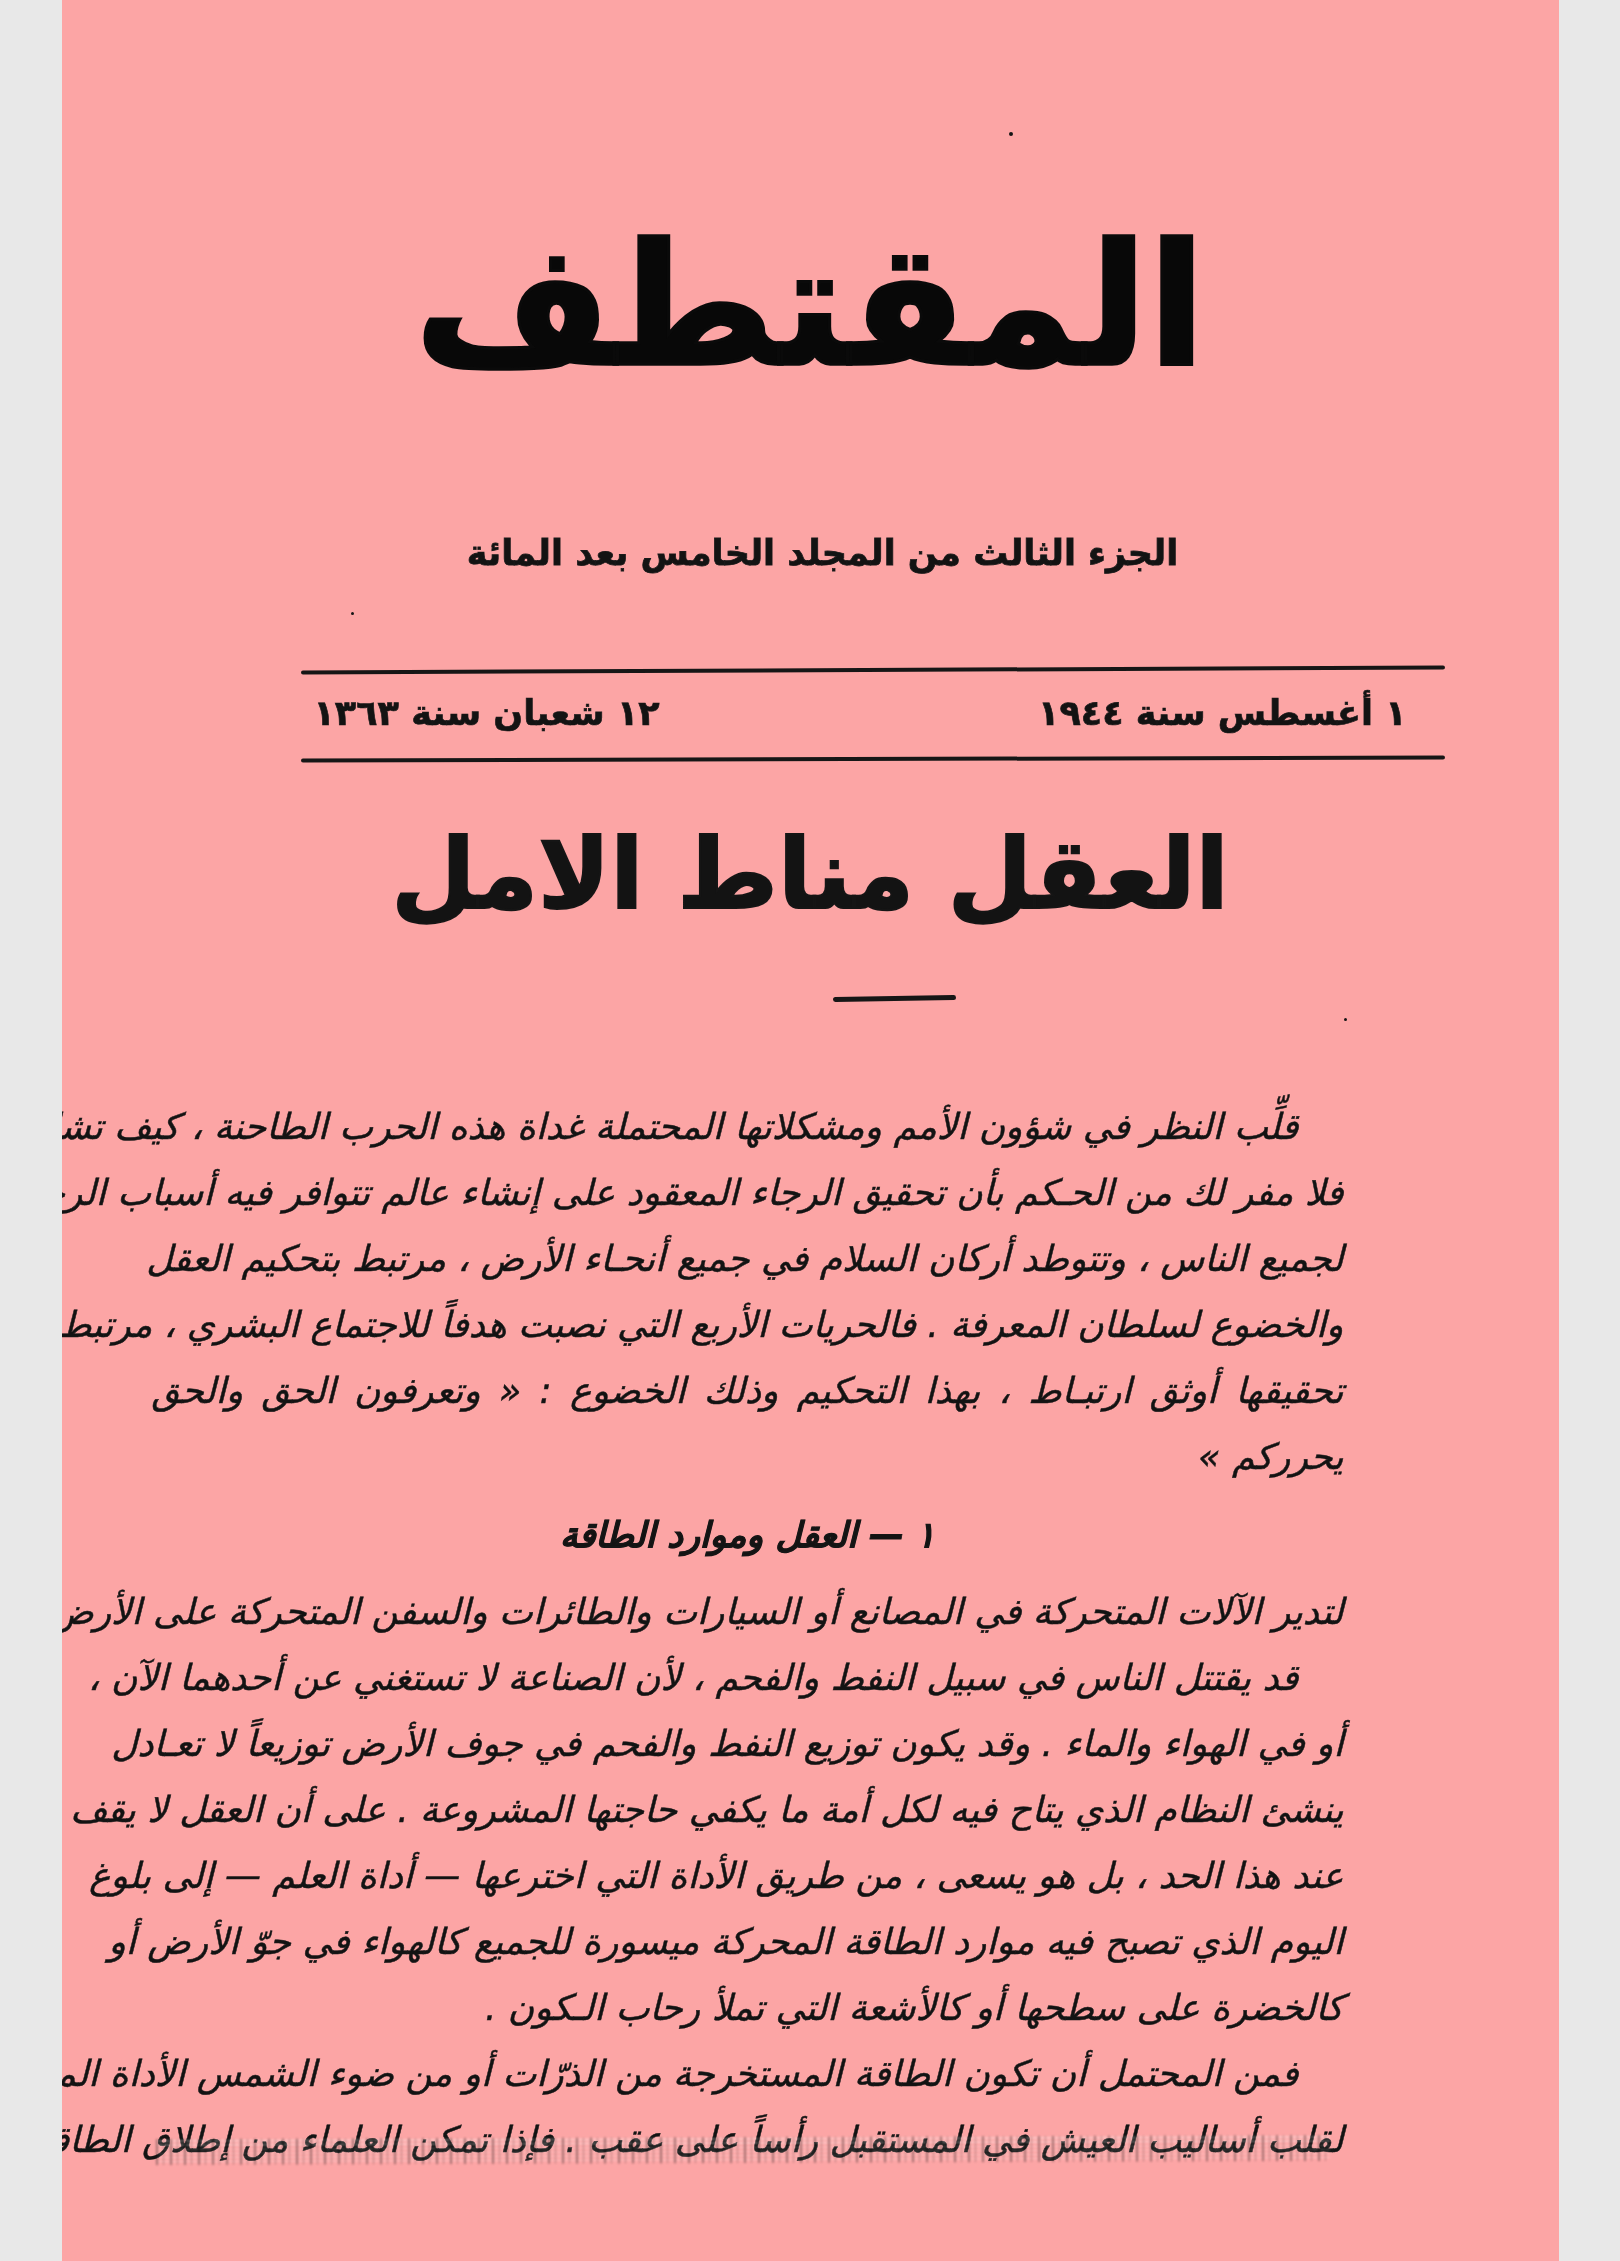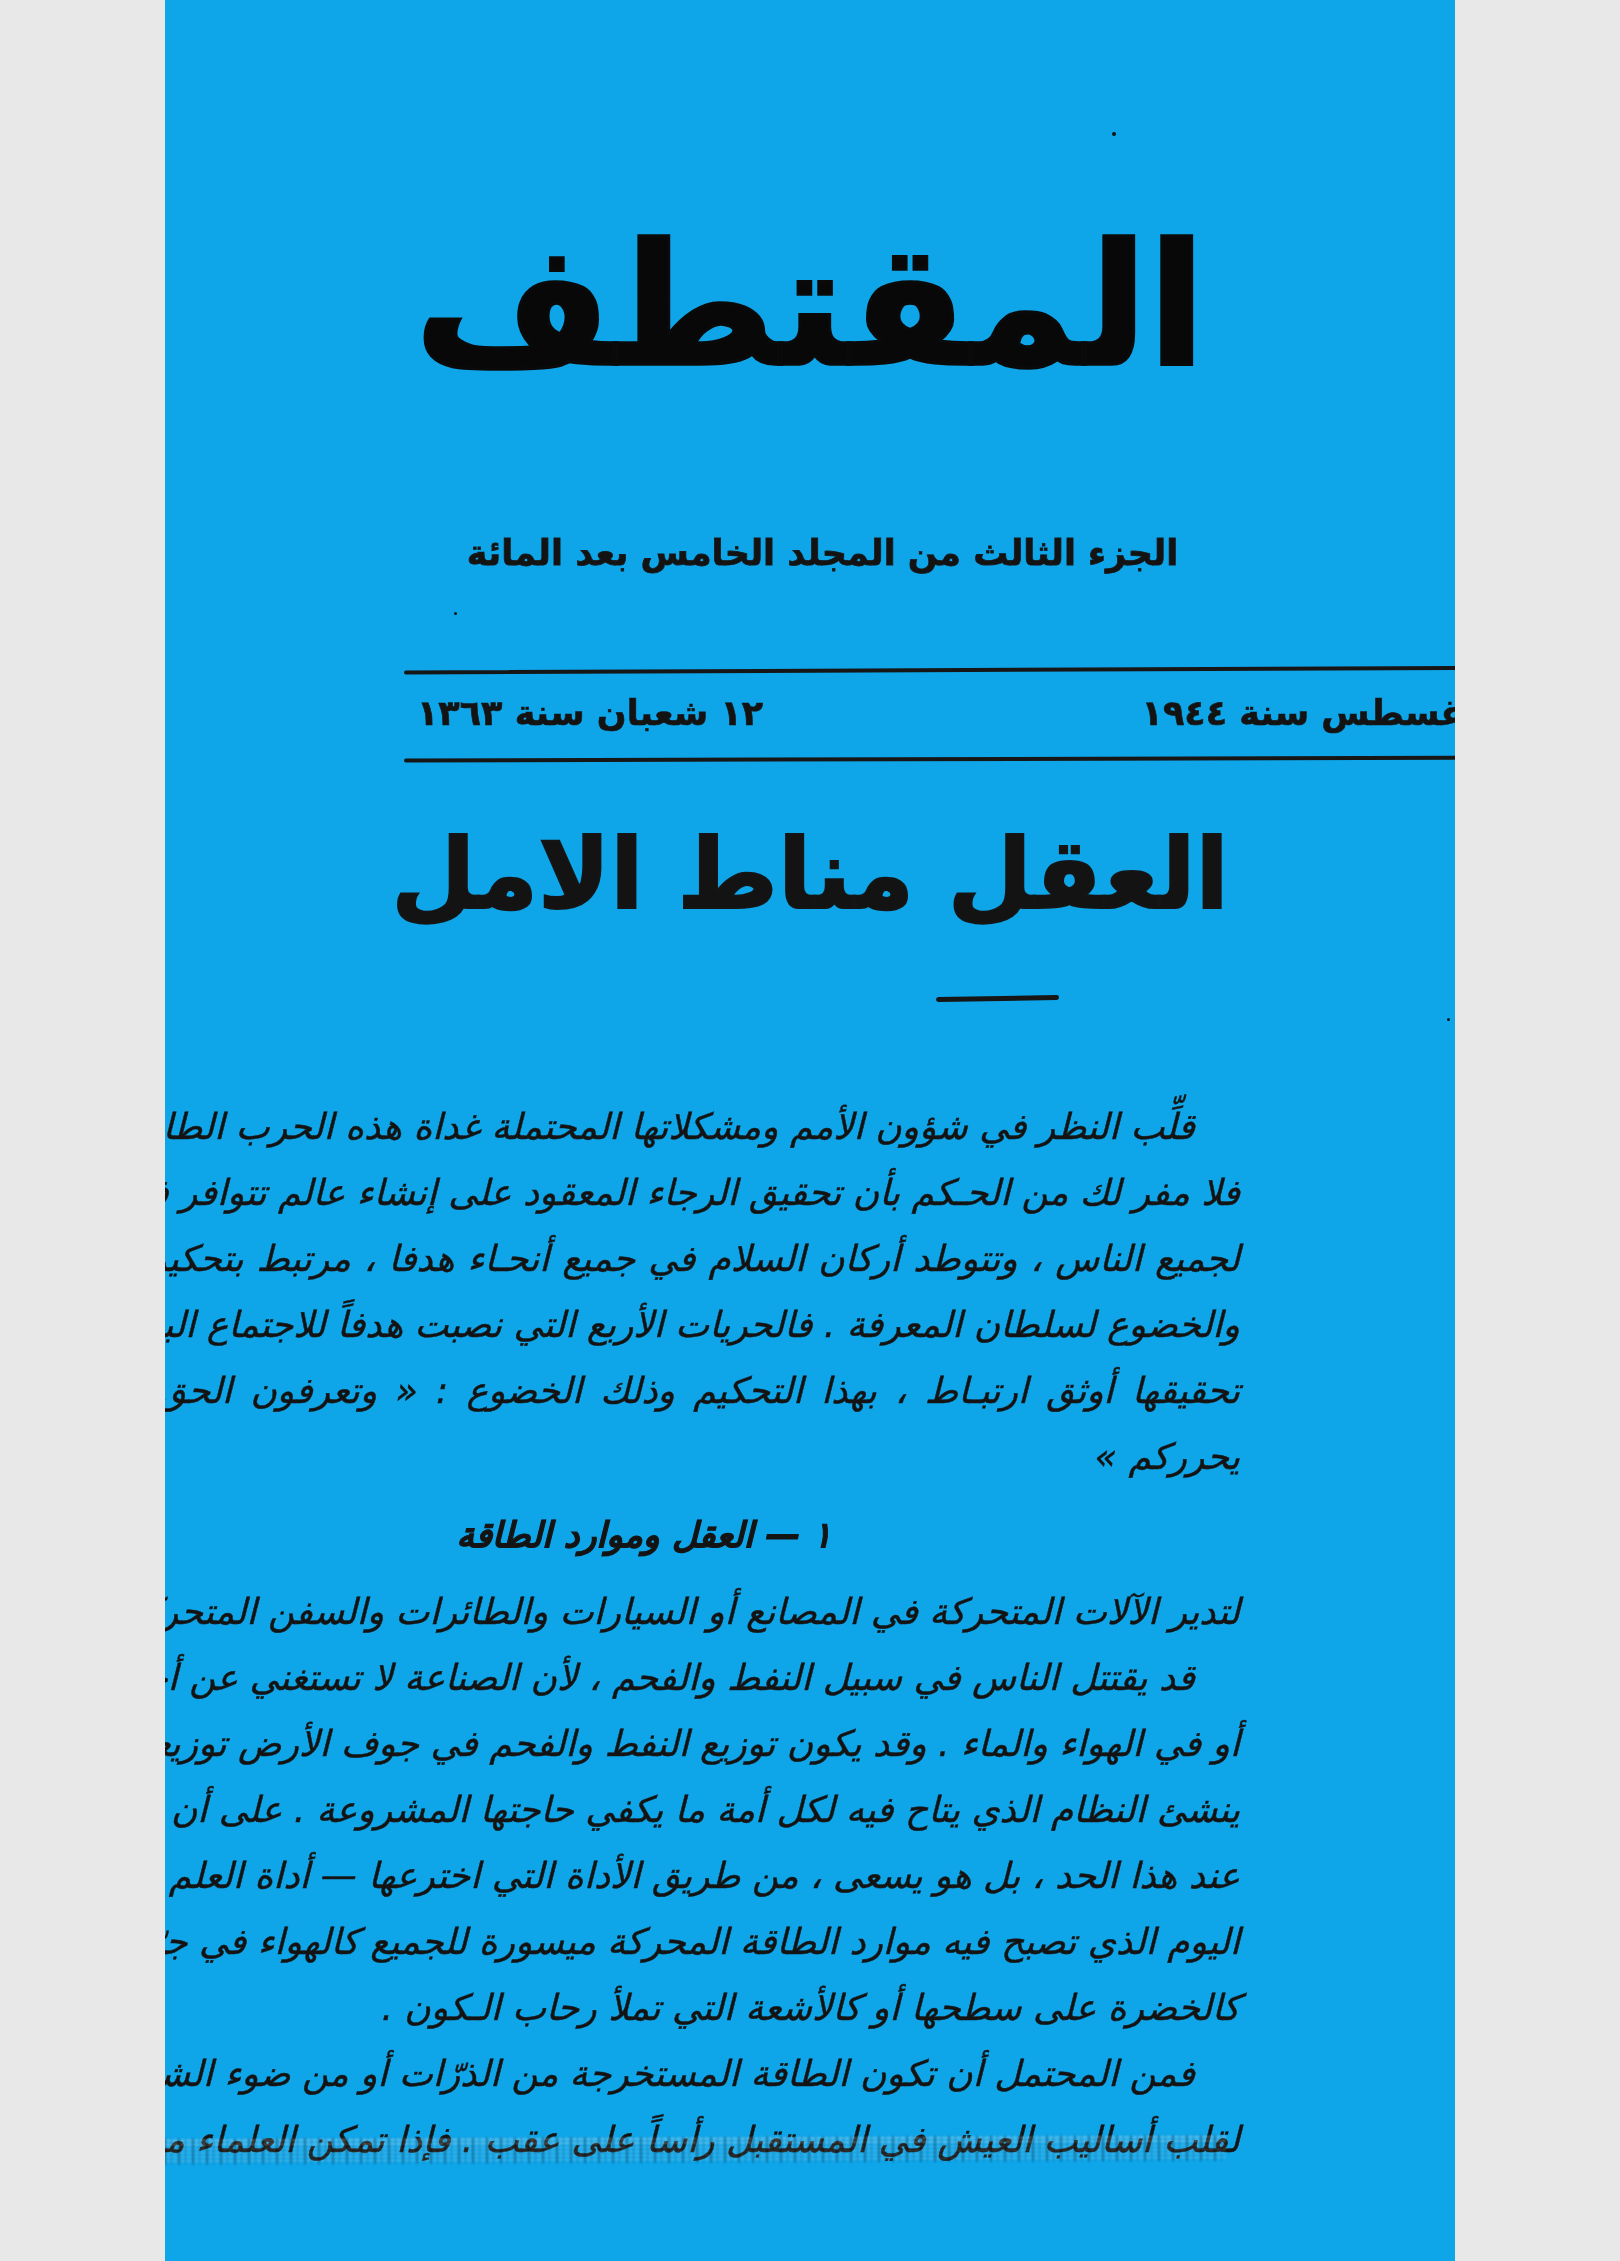--- a/index.html
+++ b/index.html
@@ -1,22 +1,22 @@
 <!DOCTYPE html>
 <html dir="rtl" lang="ar" style="font-size:13px"><head>
 <meta charset="utf-8">
 <style>
   * { margin:0; padding:0; box-sizing:border-box; }
   html,body { background:#e8e8e8; }
   body { font-family:"DejaVu Sans", sans-serif; }
   .page {
     position:relative;
-    width:1290px; height:2261px;
+    width:1497px; height:2261px;
     margin:0 auto;
-    background:#0ea5e9;
+    background:#fca5a5;
     color:#131313;
     overflow:hidden;
   }
   
   .masthead-title {
     position:absolute; top:207px; left:0; width:100%;
     text-align:center;
     font-size:169px; font-weight:bold;
     -webkit-text-stroke:3.3px #151515;
     letter-spacing:-3.3px;
@@ -119,21 +119,21 @@
   <div class="rule bottom"></div>
 
   <div class="article-title">العقل مناط الامل</div>
   <div class="title-divider"></div>
 
   <div class="body-col">
 
     <div>
       <div class="line first">قلِّب النظر في شؤون الأمم ومشكلاتها المحتملة غداة هذه الحرب الطاحنة ، كيف تشاء</div>
       <div class="line">فلا مفر لك من الحـكم بأن تحقيق الرجاء المعقود على إنشاء عالم تتوافر فيه أسباب الرخاء</div>
-      <div class="line">لجميع الناس ، وتتوطد أركان السلام في جميع أنحـاء هدفا ، مرتبط بتحكيم العقل</div>
+      <div class="line">لجميع الناس ، وتتوطد أركان السلام في جميع أنحـاء الأرض ، مرتبط بتحكيم العقل</div>
       <div class="line">والخضوع لسلطان المعرفة . فالحريات الأربع التي نصبت هدفاً للاجتماع البشري ، مرتبط</div>
       <div class="line para-end">تحقيقها أوثق ارتبـاط ، بهذا التحكيم وذلك الخضوع : « وتعرفون الحق والحق يحرركم »</div>
     </div>
 
     <div class="section-heading">١ — العقل وموارد الطاقة</div>
 
     <div>
       <div class="line">لتدير الآلات المتحركة في المصانع أو السيارات والطائرات والسفن المتحركة على الأرض</div>
       <div class="line first">قد يقتتل الناس في سبيل النفط والفحم ، لأن الصناعة لا تستغني عن أحدهما الآن ،</div>
       <div class="line">أو في الهواء والماء . وقد يكون توزيع النفط والفحم في جوف الأرض توزيعاً لا تعـادل</div>

